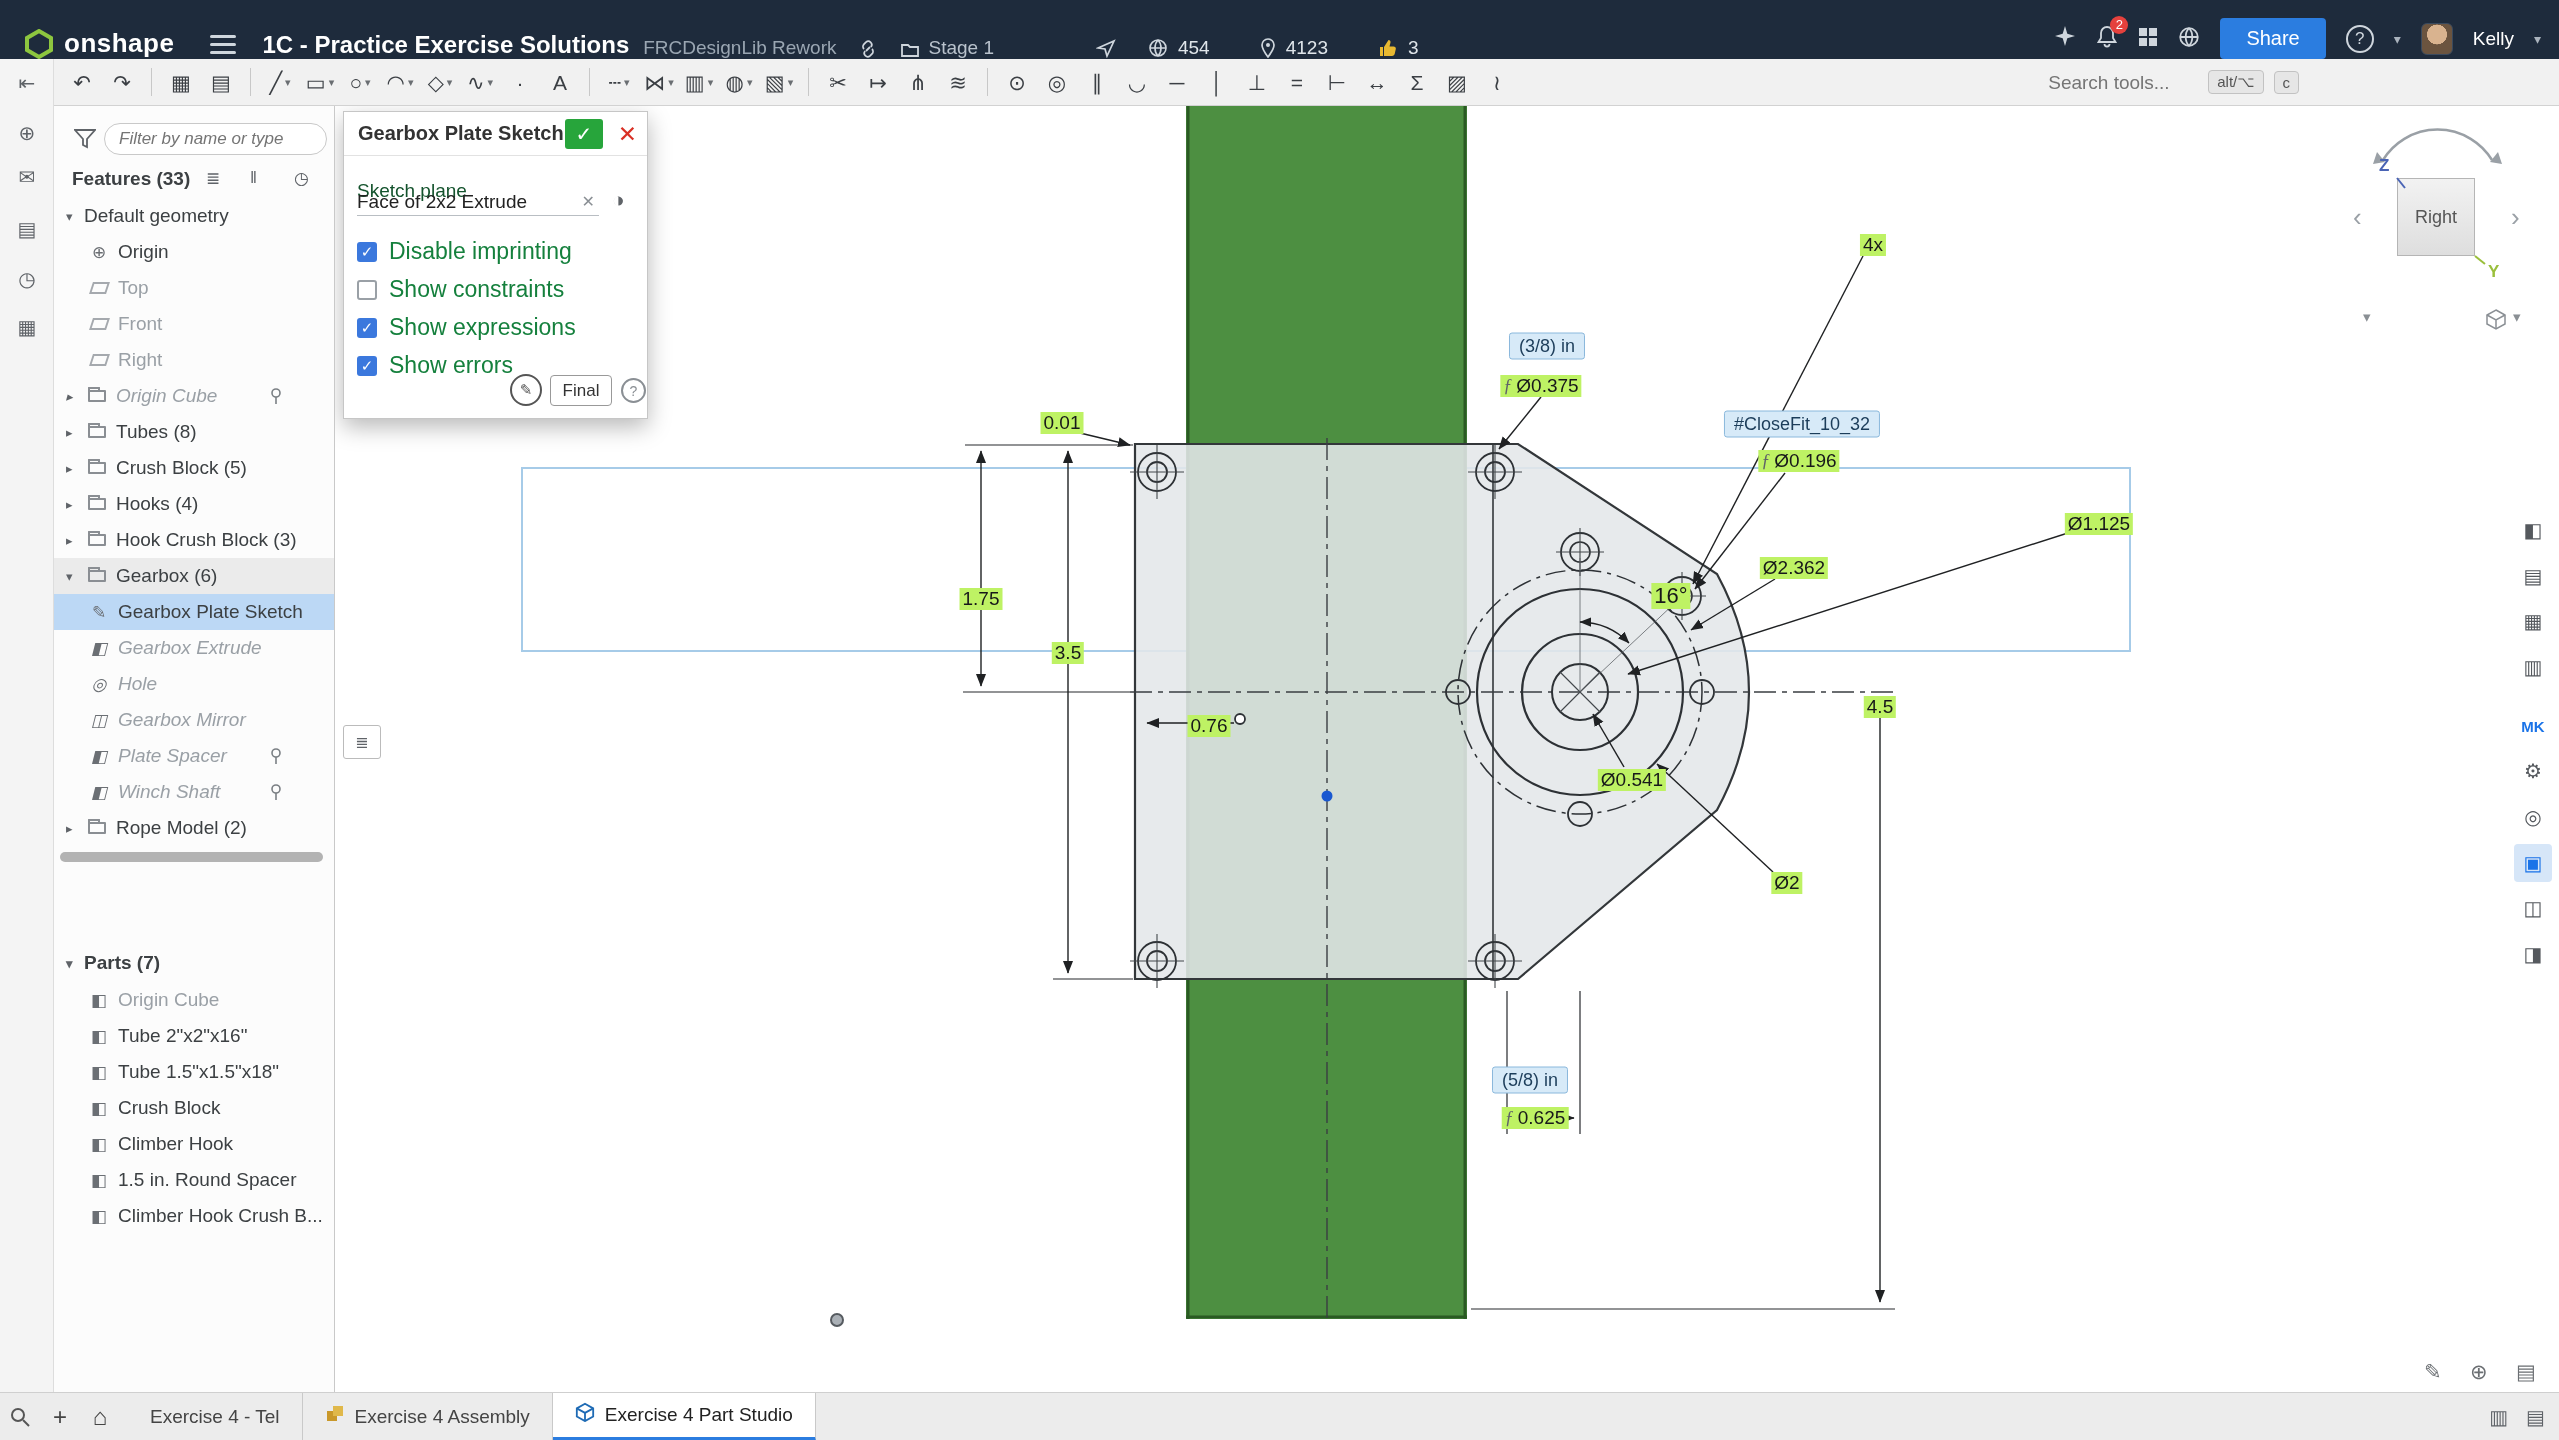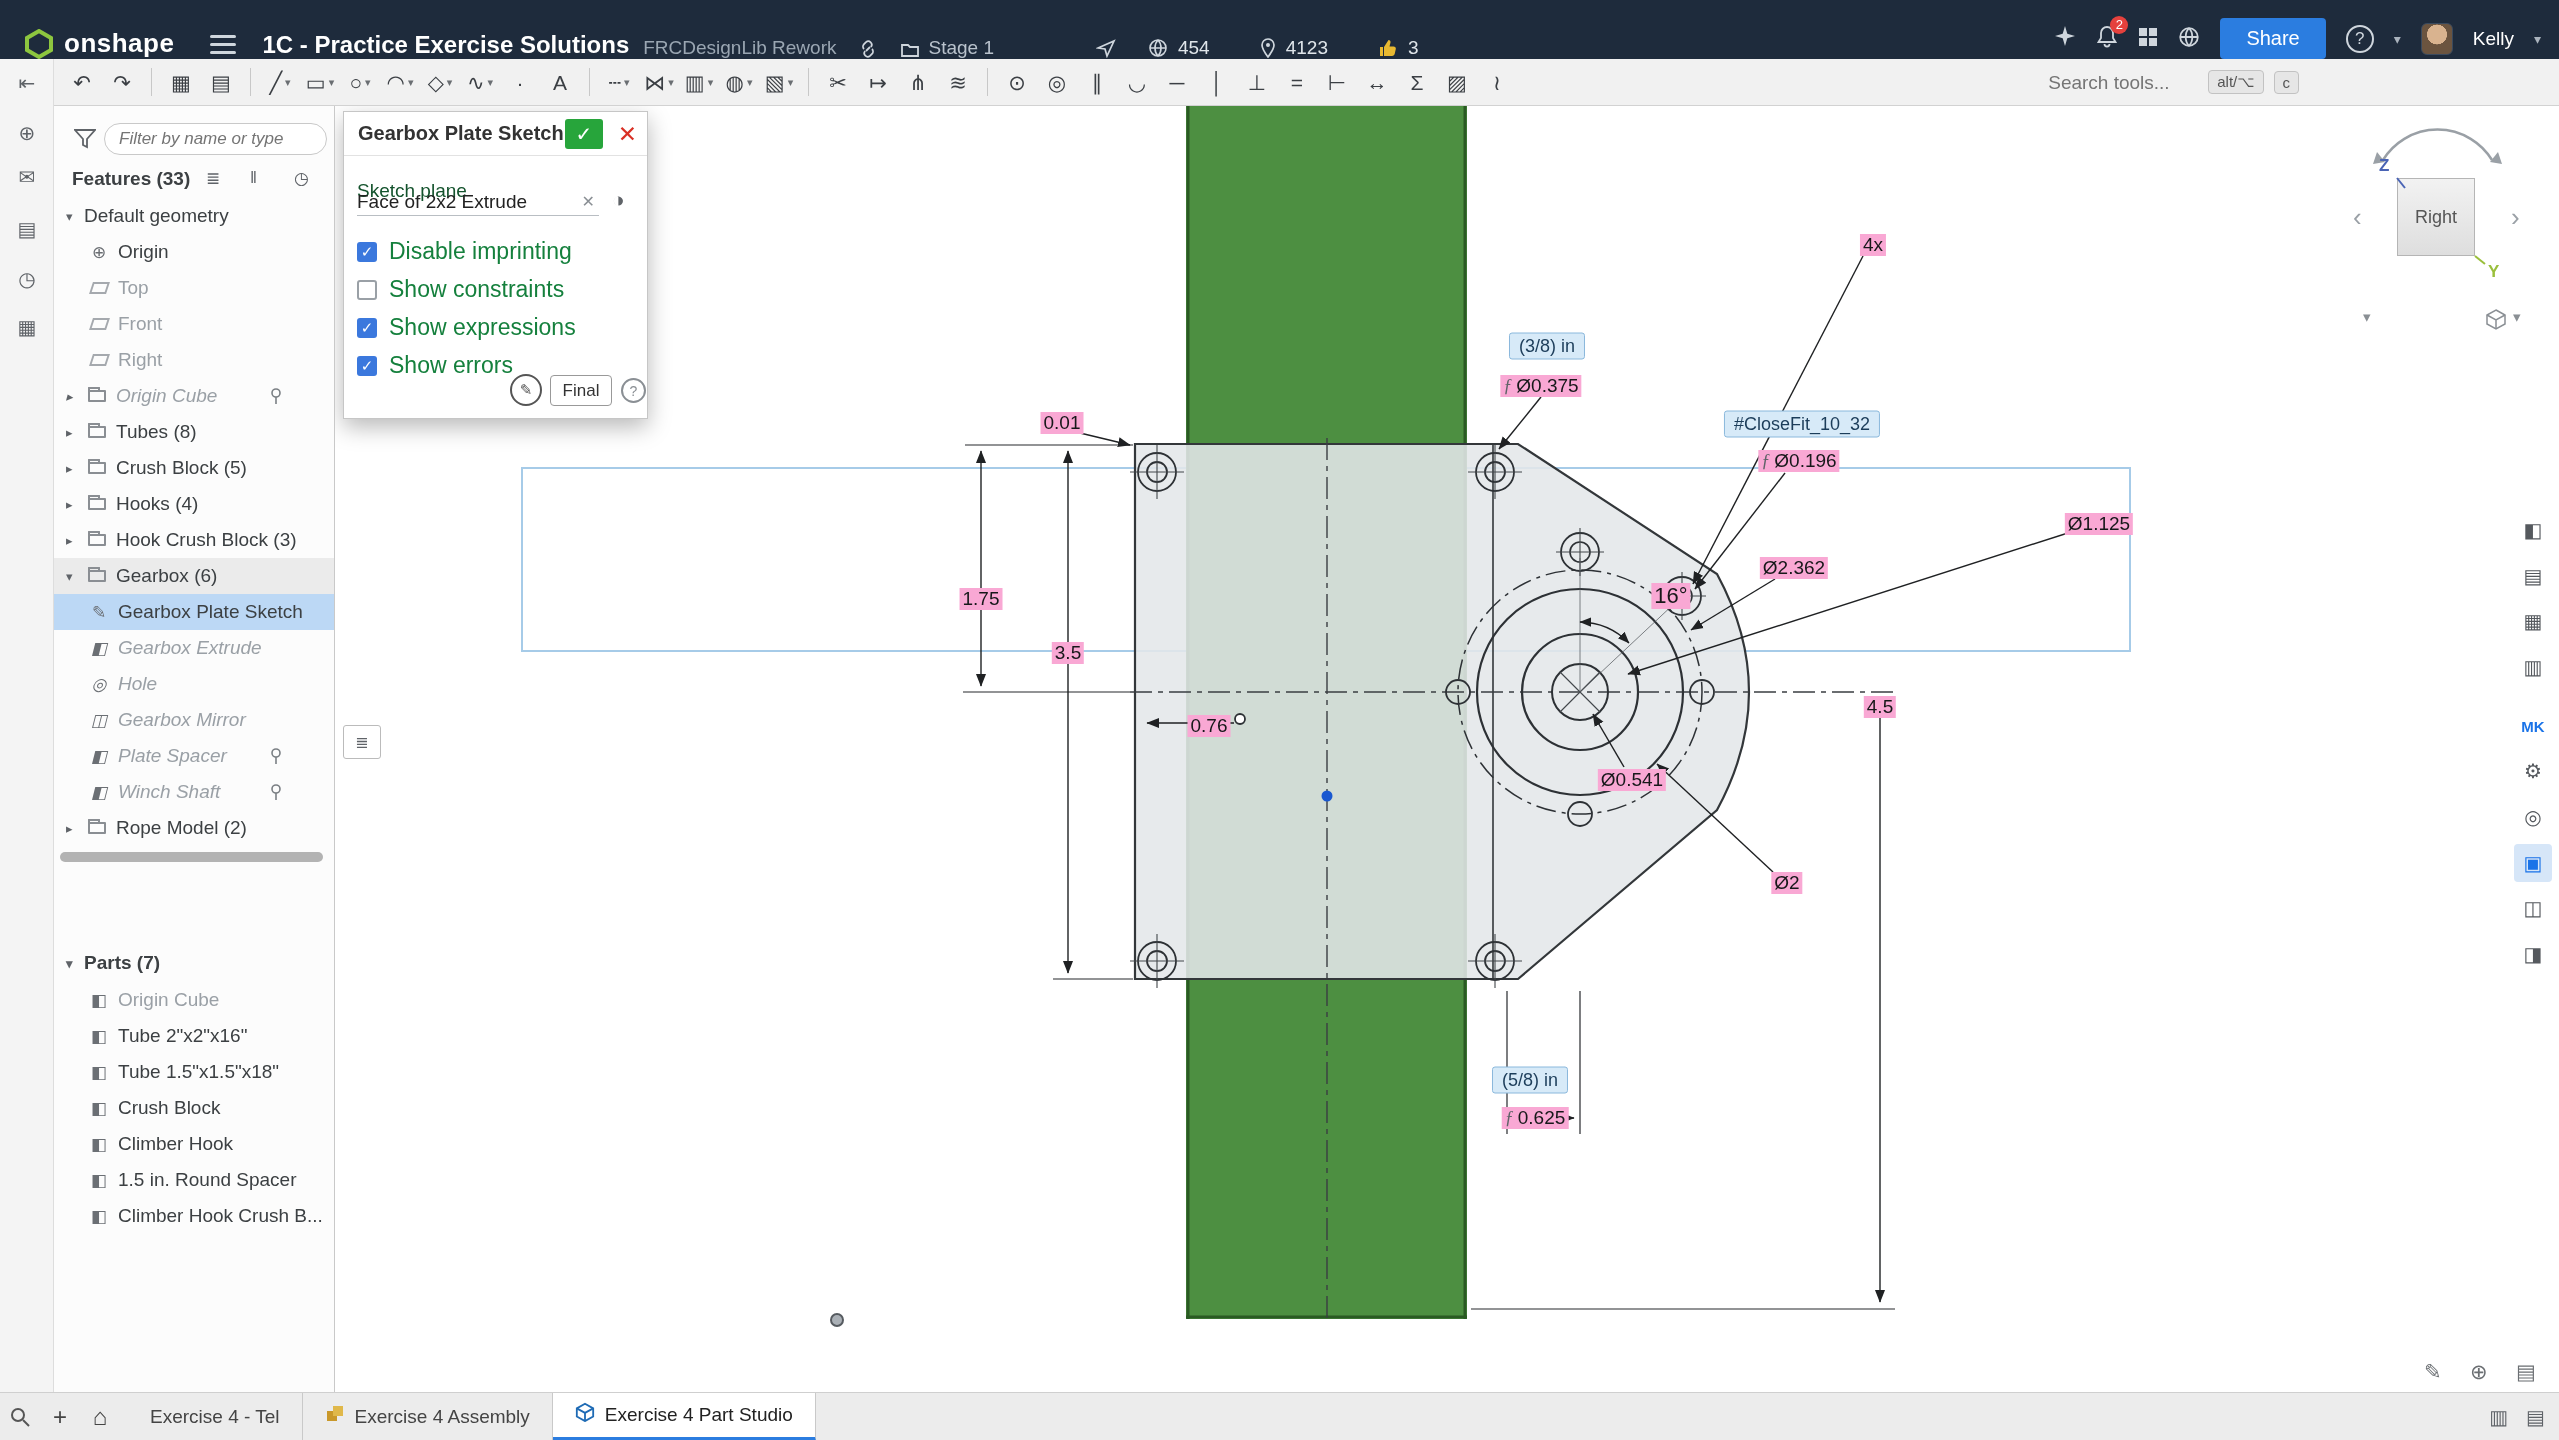--- a/index.html
+++ b/index.html
@@ -64,21 +64,21 @@
   .folder-ic::before { content:""; position:absolute; left:-2px; top:-5px; width:8px; height:3px; border:2px solid #8a8e93; border-bottom:none; border-radius:1px 1px 0 0; }
   .plane-ic { width:17px; height:12px; border:2px solid #a5a9ae; transform:skewX(-18deg); }
   .rollback { position:absolute; left:6px; top:746px; width:263px; height:10px; background:#b3b3b3; border-radius:5px; cursor:grab; }
   .parts-hd { position:absolute; left:12px; top:846px; display:flex; align-items:center; font-size:19px; font-weight:bold; color:#3c4043; }
   .parts-hd .chev { width:18px; font-size:13px; color:#5f6368; }
   .plist { position:absolute; left:0; top:876px; width:281px; }
 
   
   .canvas { position:absolute; left:335px; top:106px; width:2224px; height:1286px; background:#fff; overflow:hidden; }
   .sketch { position:absolute; left:0; top:0; }
-  .ann { position:absolute; transform:translate(-50%,-50%); background:#f9a8d4; padding:0 3px; font-size:19px; color:#17181a; white-space:nowrap; z-index:4; display:flex; align-items:center; gap:4px; cursor:pointer; }
+  .ann { position:absolute; transform:translate(-50%,-50%); background:#bef264; padding:0 3px; font-size:19px; color:#17181a; white-space:nowrap; z-index:4; display:flex; align-items:center; gap:4px; cursor:pointer; }
   .ann.chip { background:#d7eaf8; border:1px solid #8ab8dc; border-radius:3px; padding:2px 9px; font-size:18px; color:#1c3d5a; }
   .fx { font-family:"Liberation Serif", serif; font-style:italic; color:#5f6368; font-size:18px; }
 
   .flyout { position:absolute; left:8px; top:619px; width:38px; height:34px; background:#fff; border:1px solid #bbb; border-radius:3px; display:flex; align-items:center; justify-content:center; color:#5f6368; font-size:16px; cursor:pointer; z-index:5; }
 
   
   .dialog { position:absolute; left:8px; top:5px; width:305px; height:308px; background:#fff; border:1px solid #c6c6c6; box-shadow:0 8px 22px rgba(0,0,0,0.28); z-index:10; }
   .dlg-hd { height:44px; border-bottom:1px solid #e2e2e2; display:flex; align-items:center; }
   .dlg-title { margin-left:14px; font-size:20px; font-weight:bold; color:#333; }
   .dlg-ok { position:absolute; right:44px; top:7px; width:38px; height:30px; background:#27a53b; border-radius:3px; color:#fff; font-size:20px; display:flex; align-items:center; justify-content:center; cursor:pointer; }

